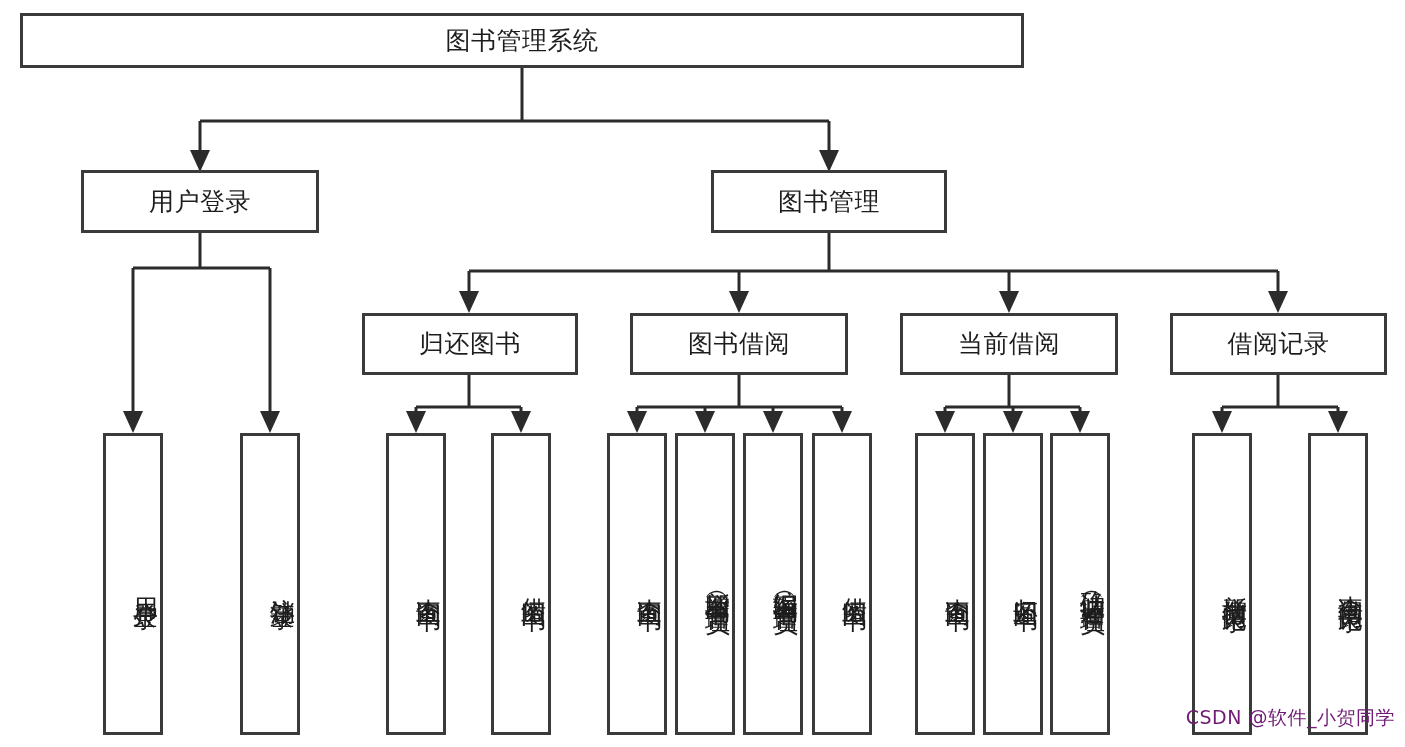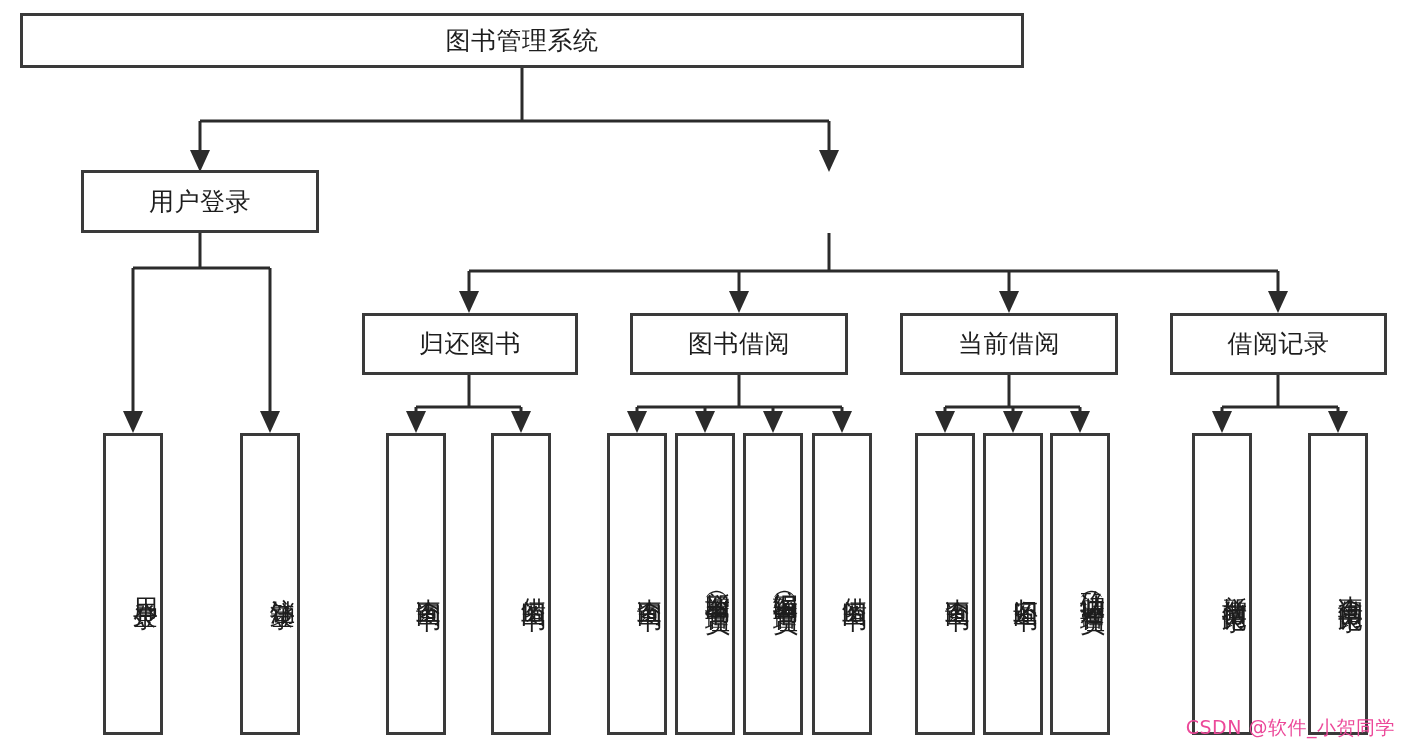--- a/index.html
+++ b/index.html
@@ -66,23 +66,23 @@
   .node.vert.topalign{
     align-items:flex-start;
   }
   .vtext{
     display:block;
   }
   
   #watermark{
     position:absolute;
     right:10px;
-    bottom:6px;
+    bottom:16px;
     font-size:19px;
-    color:#ec4899;
+    color:#701a75;
     letter-spacing:0.5px;
     white-space:nowrap;
     user-select:none;
   }
 </style>
 </head>
 <body>
 
 <div id="canvas">
 
@@ -148,20 +148,21 @@
     <line x1="1222" y1="407" x2="1222" y2="415"></line>
     <polygon points="1212,411 1232,411 1222,433"></polygon>
     <line x1="1338" y1="407" x2="1338" y2="415"></line>
     <polygon points="1328,411 1348,411 1338,433"></polygon>
   </svg>
 
   <div class="node root horiz" style="left:20px;top:13px;width:1004px;height:55px;">图书管理系统</div>
 
   <div class="node horiz" style="left:81px;top:170px;width:238px;height:63px;">用户登录</div>
 
+  <div class="node horiz" style="left:711px;top:170px;width:236px;height:63px;">图书管理</div>
 
   <div class="node horiz" style="left:362px;top:313px;width:216px;height:62px;">归还图书</div>
 
   <div class="node horiz" style="left:900px;top:313px;width:218px;height:62px;">当前借阅</div>
 
   <div class="node horiz" style="left:630px;top:313px;width:218px;height:62px;">图书借阅</div>
 
   <div class="node horiz" style="left:1170px;top:313px;width:217px;height:62px;">借阅记录</div>
 
   <div class="node vert" style="left:103px;top:433px;width:60px;height:302px;">

